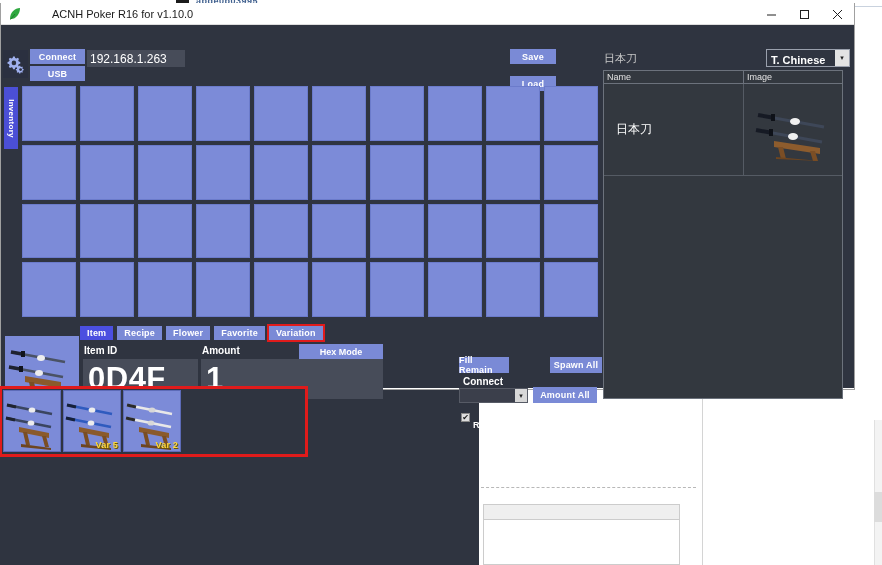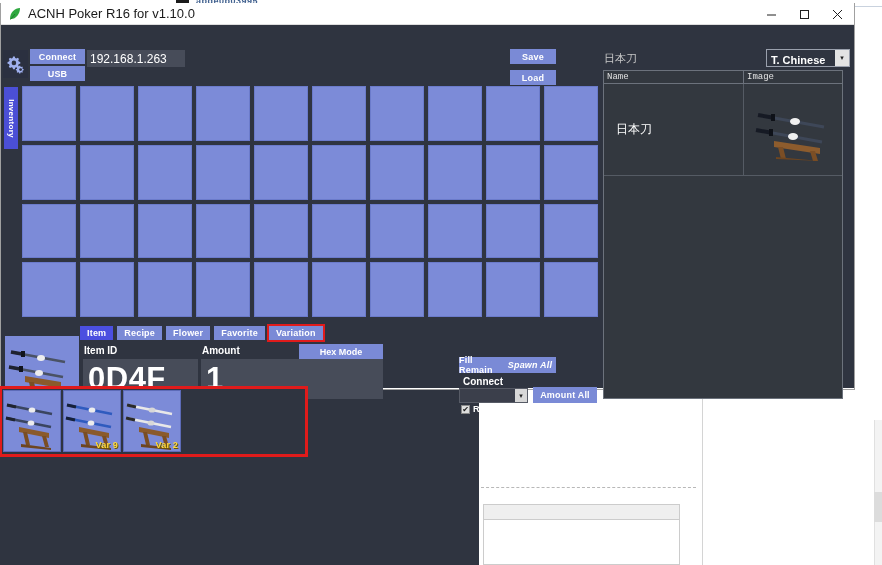--- a/index.html
+++ b/index.html
@@ -109,23 +109,24 @@
     align-items: center;
     border-bottom: 1px solid #dedede;
   }
   #app-icon {
     width: 14px; height: 14px;
     margin-left: 7px; margin-right: 6px;
     position: relative;
   }
   #app-icon svg { display: block; }
   #app-title {
-    font-size: 13px;
+    font-size: 11px;
     color: #1a1a1a;
     white-space: nowrap;
+    margin-left: 24px;
   }
   #win-controls {
     position: absolute;
     right: 0; top: 0;
     height: 22px;
     display: flex;
   }
   .win-btn {
     width: 33px; height: 22px;
     display: flex; align-items: center; justify-content: center;
@@ -182,21 +183,21 @@
     left: 509px; top: 24px;
     width: 46px;
   }
   .topright-btn {
     width: 46px; height: 15px;
     background: #7a8ad6;
     color: #ffffff;
     font-size: 9px;
     font-weight: bold;
     display: flex; align-items: center; justify-content: center;
-    margin-bottom: 6px;
+    margin-bottom: 12px;
     letter-spacing: 0.2px;
   }
 
   
   #inv-tab {
     position: absolute;
     left: 3px; top: 62px;
     width: 14px; height: 62px;
     background: #4b4fd6;
     display: flex; align-items: center; justify-content: center;
@@ -318,21 +319,21 @@
   .act-btn {
     position: absolute;
     background: #7a8ad6;
     color: #ffffff;
     font-size: 9px;
     font-weight: bold;
     display: flex; align-items: center; justify-content: center;
     letter-spacing: 0.2px;
   }
   #fill-remain { left: 458px; top: 332px; width: 50px; height: 16px; }
-  #spawn-all   { left: 503px; top: 332px; width: 52px; height: 16px; font-style: italic; }
+  #spawn-all   { left: 549px; top: 332px; width: 52px; height: 16px; }
   #clear-all   { left: 532px; top: 362px; width: 64px; height: 16px; }
   #wrapping-label {
     position: absolute;
     left: 462px; top: 351px;
     font-size: 10px;
     color: #ffffff;
     font-weight: bold;
   }
   #wrapping-select {
     position: absolute;
@@ -367,20 +368,21 @@
     border: 1px solid #8a8a8a;
     color: #1b1b1b;
     font-size: 8px;
     line-height: 7px;
     text-align: center;
   }
   #retain-label {
     font-size: 9px;
     color: #ffffff;
     font-weight: bold;
+    margin-top: 16px;
   }
 
   
   #search-panel {
     position: absolute;
     left: 601px; top: 22px;
     width: 248px; height: 360px;
   }
   #search-input {
     position: absolute;
@@ -424,21 +426,21 @@
   }
   #results-head {
     display: flex;
     height: 13px;
     border-bottom: 1px solid #6c727c;
   }
   .rh {
     font-size: 9px;
     color: #e2e2e2;
     padding-left: 3px;
-    font-family: Liberation Mono, monospace;
+    font-family: Liberation Sans, sans-serif;
     display: flex; align-items: center;
   }
   .rh.name { width: 140px; border-right: 1px solid #6c727c; }
   .rh.img  { flex: 1; }
   #results-row {
     display: flex;
     height: 92px;
     border-bottom: 1px solid #555b64;
   }
   .rc { display: flex; align-items: center; }
@@ -721,21 +723,21 @@
         <line x1="3" y1="14" x2="12" y2="16" stroke="#16203a" stroke-width="3"></line>
         <ellipse cx="28" cy="19" rx="3.4" ry="2.6" fill="#ededed"></ellipse>
         <line x1="2" y1="27" x2="47" y2="36" stroke="#2f5bbf" stroke-width="2.4"></line>
         <line x1="2" y1="27" x2="11" y2="29" stroke="#16203a" stroke-width="3"></line>
         <ellipse cx="27" cy="32" rx="3.4" ry="2.6" fill="#ededed"></ellipse>
         <path d="M15 36 L45 42 L45 47 L15 41 Z" fill="#8a5a2b"></path>
         <path d="M19 41 L22 54 L26 54 L23 41 Z" fill="#7a4e24"></path>
         <path d="M38 45 L41 56 L45 56 L42 45 Z" fill="#7a4e24"></path>
         <path d="M17 53 L47 57 L47 59 L17 56 Z" fill="#6d4520"></path>
       </svg>
-      <div class="var-label">Var 9</div>
+      <div class="var-label">Var 5</div>
     </div>
     <div class="var-cell">
       <svg width="56" height="60" viewBox="0 0 56 60">
         <line x1="3" y1="14" x2="48" y2="23" stroke="#e8e8e8" stroke-width="2.4"></line>
         <line x1="3" y1="14" x2="12" y2="16" stroke="#2a2a2a" stroke-width="3"></line>
         <ellipse cx="28" cy="19" rx="3.4" ry="2.6" fill="#d8d8d8"></ellipse>
         <line x1="2" y1="27" x2="47" y2="36" stroke="#e8e8e8" stroke-width="2.4"></line>
         <line x1="2" y1="27" x2="11" y2="29" stroke="#2a2a2a" stroke-width="3"></line>
         <ellipse cx="27" cy="32" rx="3.4" ry="2.6" fill="#d8d8d8"></ellipse>
         <path d="M15 36 L45 42 L45 47 L15 41 Z" fill="#8a5a2b"></path>

